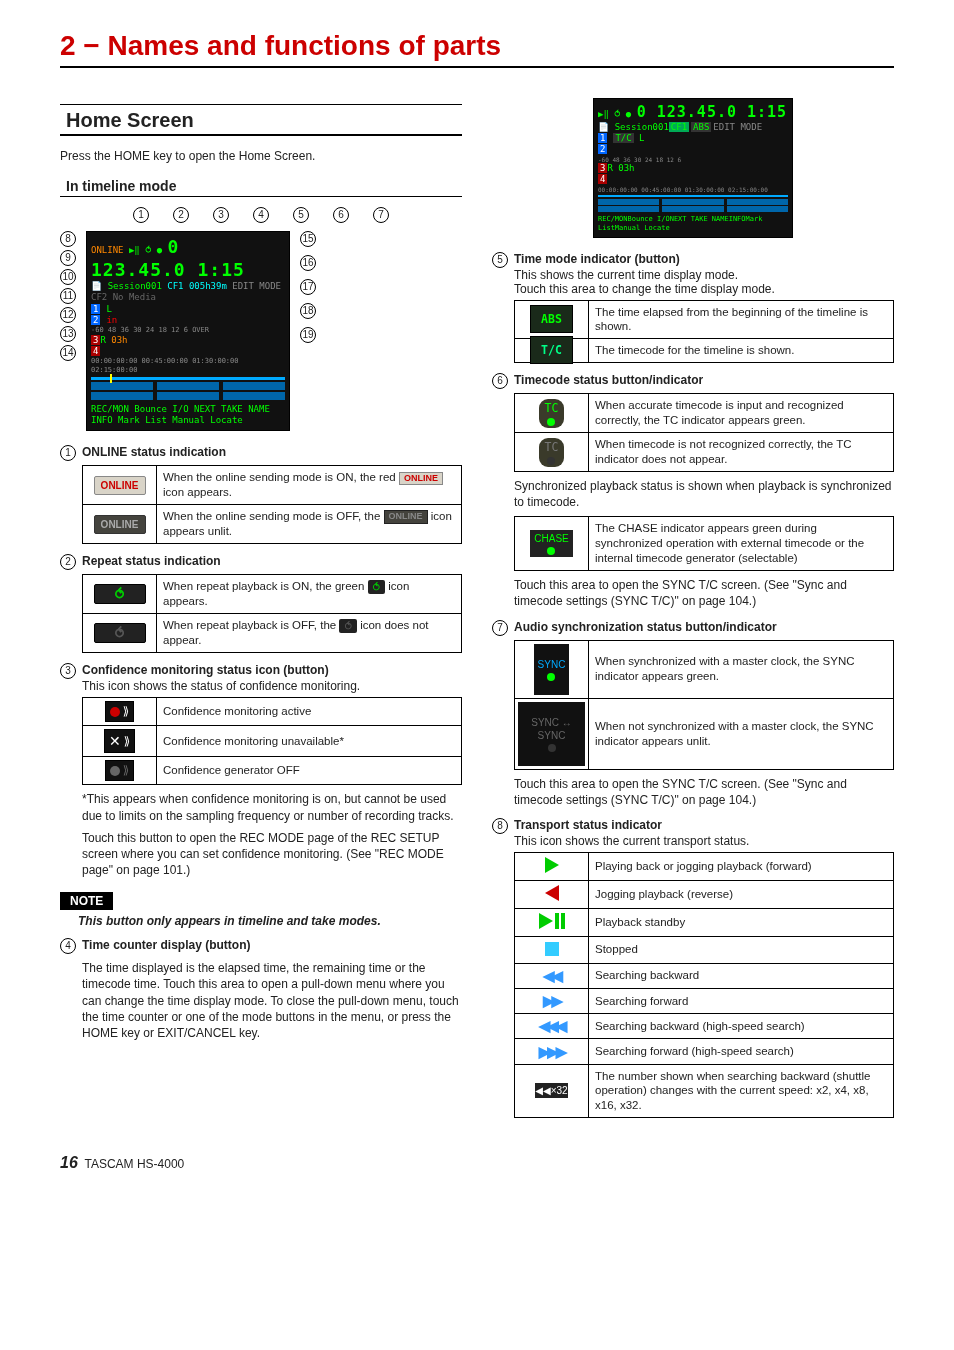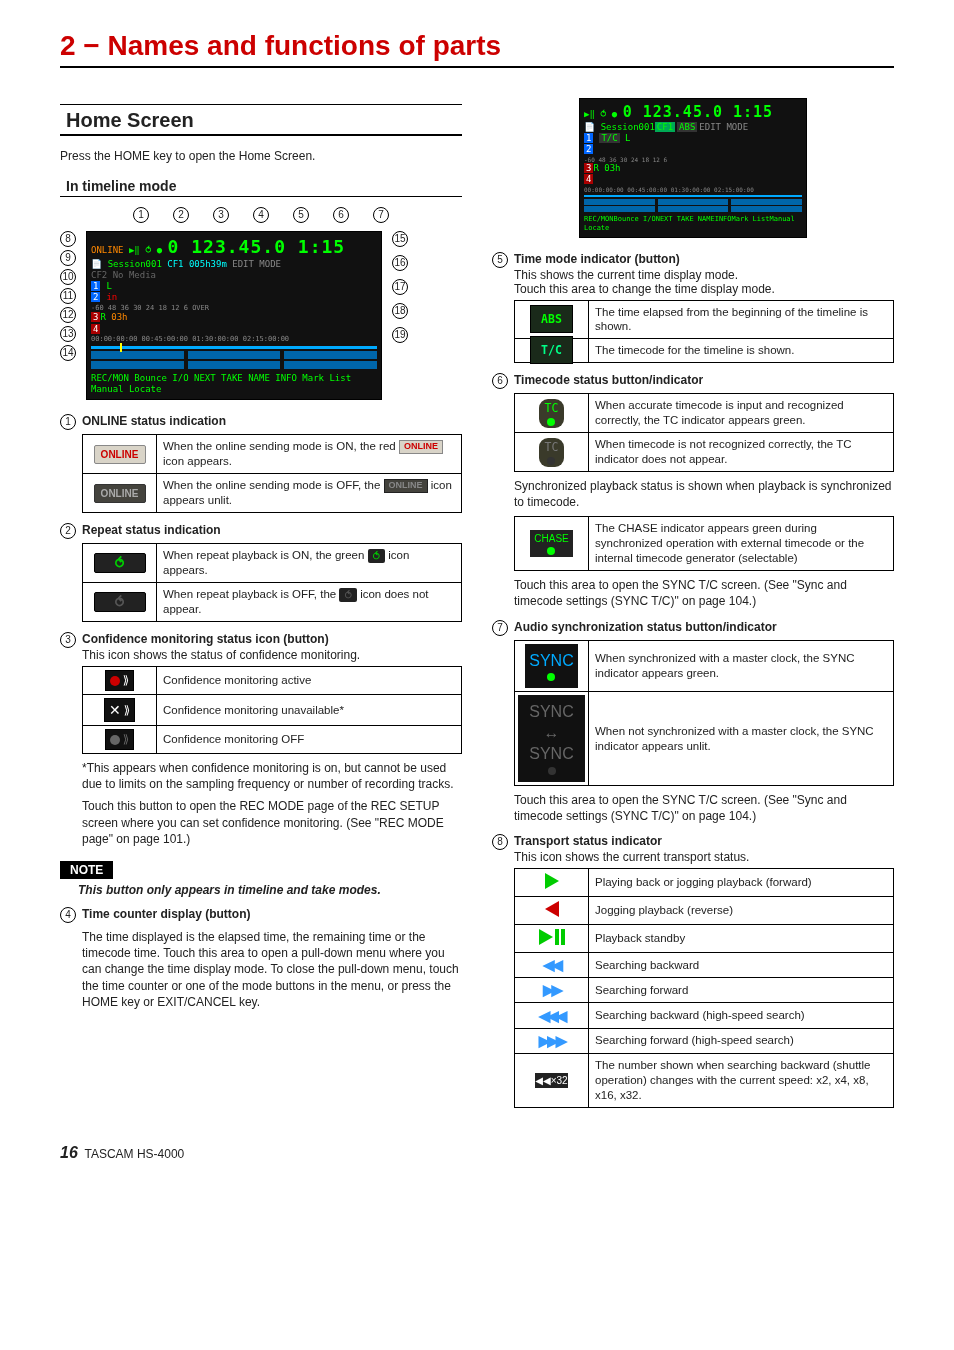--- a/index.html
+++ b/index.html
@@ -84,21 +84,21 @@
   .conf-gray .dot { background:#666;}
   .conf-x { color:#fff; }
   .abs-box { background:#1a2a1a; color:#0f0; border:1px solid #000; padding:6px 10px; font-family:monospace; font-weight:bold;}
   .tc-box { background:#1a2a1a; color:#0f8; border:1px solid #000; padding:6px 10px; font-family:monospace; font-weight:bold;}
   .tc-ind { background:#3a3a2a; color:#0f0; padding:2px 6px; font-family:monospace; display:inline-flex; flex-direction:column; align-items:center;border-radius:9px;}
   .tc-ind-off { color:#777; }
   .led { width:8px;height:8px;border-radius:50%;display:inline-block;margin-top:2px;}
   .led-green{background:#0f0;} .led-off{background:#333;}
   .chase-box{ background:#222; color:#0f0; padding:2px 4px; font-size:10px; display:inline-flex; flex-direction:column; align-items:center;}
   .chase-off{ color:#666;}
-  .sync-box{ background:#111; color:#0af; padding:7px 4px; font-size:16px; display:inline-flex; flex-direction:column; align-items:center;}
+  .sync-box{ background:#111; color:#0af; padding:14px 4px; font-size:10px; display:inline-flex; flex-direction:column; align-items:center;}
   .sync-off{ color:#666;}
   .transport-icon{ display:inline-flex; align-items:center; justify-content:center; width:50px; height:18px;}
   .note-tag {
     display:inline-block; background:#000; color:#fff; font-weight:bold;
     padding:2px 10px; font-size:12px; margin-top:8px;
   }
   .note-text { font-style:italic; font-weight:bold; margin:4px 0 8px 18px; }
   .tl-wrap { position:relative; display:flex; gap:6px; align-items:flex-start; margin:8px 0 14px 0;}
   .tl-bottom{ display:flex; gap:20px; justify-content:center; font-size:10px; margin-top:4px;}
   .footer { margin-top:30px; font-size:12px;}
@@ -108,21 +108,21 @@
   .play-rev { border-right:14px solid #c00; border-top:8px solid transparent; border-bottom:8px solid transparent;}
   .pause-bar{ display:inline-block;width:4px;height:16px;background:#0c0;margin-left:2px;}
   .stop-sq{ display:inline-block;width:14px;height:14px;background:#3cf;}
   .rew { color:#39f; font-size:15px; font-weight:bold; letter-spacing:-3px;}
   .ff { color:#39f; font-size:15px; font-weight:bold; letter-spacing:-3px;}
   .shuttle{ background:#222;color:#fff;font-size:10px;padding:1px 0;display:inline-flex;align-items:center;gap:2px;}
   .inline-icon-red{display:inline-block;background:#d9d4c8;color:#c00;font-weight:bold;font-size:9px;padding:0 4px;border:1px solid #888;vertical-align:middle;}
   .inline-icon-dark{display:inline-block;background:#44433d;color:#888;font-weight:bold;font-size:9px;padding:0 4px;border:1px solid #222;vertical-align:middle;}
   .inline-rep-on{display:inline-block;background:#222;color:#0c0;font-size:11px;padding:0 5px;border-radius:2px;vertical-align:middle;}
   .inline-rep-off{display:inline-block;background:#222;color:#555;font-size:11px;padding:0 5px;border-radius:2px;vertical-align:middle;}
-  .diag-screenshot{ background:#111;border:1px solid #000;color:#0f0;font-family:monospace;font-size:9px;padding:4px;line-height:1.25; width:296px;}
+  .diag-screenshot{ background:#111;border:1px solid #000;color:#0f0;font-family:monospace;font-size:9px;padding:4px;line-height:1.25; width:204px;}
   .diag-screenshot .bigtime{font-size:18px;font-weight:bold;letter-spacing:1px;}
   .callouts-left{display:flex;flex-direction:column;gap:3px;align-items:flex-end;padding-right:4px;}
   .callouts-right{display:flex;flex-direction:column;gap:8px;align-items:flex-start;padding-left:4px;}
 </style>
 </head>
 <body>
 
 <div class="chapter-title">2 − Names and functions of parts</div>
 
 <div class="two-col">
@@ -256,21 +256,21 @@
                   <span style="font-size:14px">✕</span>
                   <span>⟫</span>
                 </span></td>
               <td>Confidence monitoring unavailable*</td>
             </tr>
         <tr>
               <td class="iconcell"><span class="conf conf-gray">
                   <span class="dot"></span>
                   <span style="color:#666">⟫</span>
                 </span></td>
-              <td>Confidence monitoring OFF</td>
+              <td>Confidence generator OFF</td>
             </tr>
       </tbody>
         </table>
       <p>*This appears when confidence monitoring is on, but cannot be used due to limits on the sampling frequency or number of recording tracks.</p>
       <p>Touch this button to open the REC MODE page of the REC SETUP screen where you can set confidence monitoring. (See "REC MODE page" on page 101.)</p>
     </div>
 
     <div class="note-tag">NOTE</div>
     <div class="note-text">This button only appears in timeline and take modes.</div>
 
@@ -280,21 +280,21 @@
         <span class="item-title">Time counter display (button)</span>
       </div>
     <div class="item-body">
         <p>The time displayed is the elapsed time, the remaining time or the timecode time. Touch this area to open a pull-down menu where you can change the time display mode. To close the pull-down menu, touch the time counter or one of the mode buttons in the menu, or press the HOME key or EXIT/CANCEL key.</p>
       </div>
   </div>
 
   <div class="col">
 
     <div style="display:flex;justify-content:center;margin-bottom:14px">
-      <div class="diag-screenshot" style="width:228px">
+      <div class="diag-screenshot" style="width:200px">
         <div class="row">▶‖ ⥀ ● <span class="bigtime" style="font-size:15px">0 123.45.0 1:15</span></div>
         <div class="row">📄 <span>Session001</span><span style="margin-left:auto;background:#0a5;padding:0 2px">CF1</span><span style="background:#333;padding:0 2px;margin-left:2px">ABS</span><span style="color:#888;margin-left:2px">EDIT MODE</span></div>
         <div class="row"><span style="background:#06f;color:#fff;padding:0 2px">1</span><span style="flex:1;height:5px;background:linear-gradient(90deg,#0f0,#ff0,#f00);margin:0 3px"></span><span style="background:#333;padding:0 2px">T/C</span> L</div>
         <div class="row"><span style="background:#06f;color:#fff;padding:0 2px">2</span><span style="flex:1;height:5px;background:linear-gradient(90deg,#0f0,#ff0);margin:0 3px"></span></div>
         <div class="row" style="color:#888;font-size:6px"><span>-60  48  36    30    24     18     12      6</span></div>
         <div class="row"><span style="background:#a00;color:#fff;padding:0 2px">3</span><span style="flex:1"></span>R 03h</div>
         <div class="row"><span style="background:#a00;color:#fff;padding:0 2px">4</span></div>
         <div class="row" style="color:#888;font-size:6px"><span>00:00:00:00   00:45:00:00   01:30:00:00   02:15:00:00</span></div>
         <div style="height:2px;background:#0af;margin:2px 0"></div>
         <div style="display:flex;gap:3px;margin:1px 0">
@@ -420,20 +420,26 @@
             </tr>
         <tr>
               <td class="iconcell"><span class="transport-icon">
                   <span class="tri play"></span>
                   <span class="pause-bar"></span>
                   <span class="pause-bar"></span>
                 </span></td>
               <td>Playback standby</td>
             </tr>
         <tr>
+              <td class="iconcell"><span class="transport-icon">
+                  <span class="stop-sq"></span>
+                </span></td>
+              <td>Stopped</td>
+            </tr>
+        <tr>
               <td class="iconcell"><span class="transport-icon rew">◀◀</span></td>
               <td>Searching backward</td>
             </tr>
         <tr>
               <td class="iconcell"><span class="transport-icon ff">▶▶</span></td>
               <td>Searching forward</td>
             </tr>
         <tr>
               <td class="iconcell"><span class="transport-icon rew">◀◀◀</span></td>
               <td>Searching backward (high-speed search)</td>

